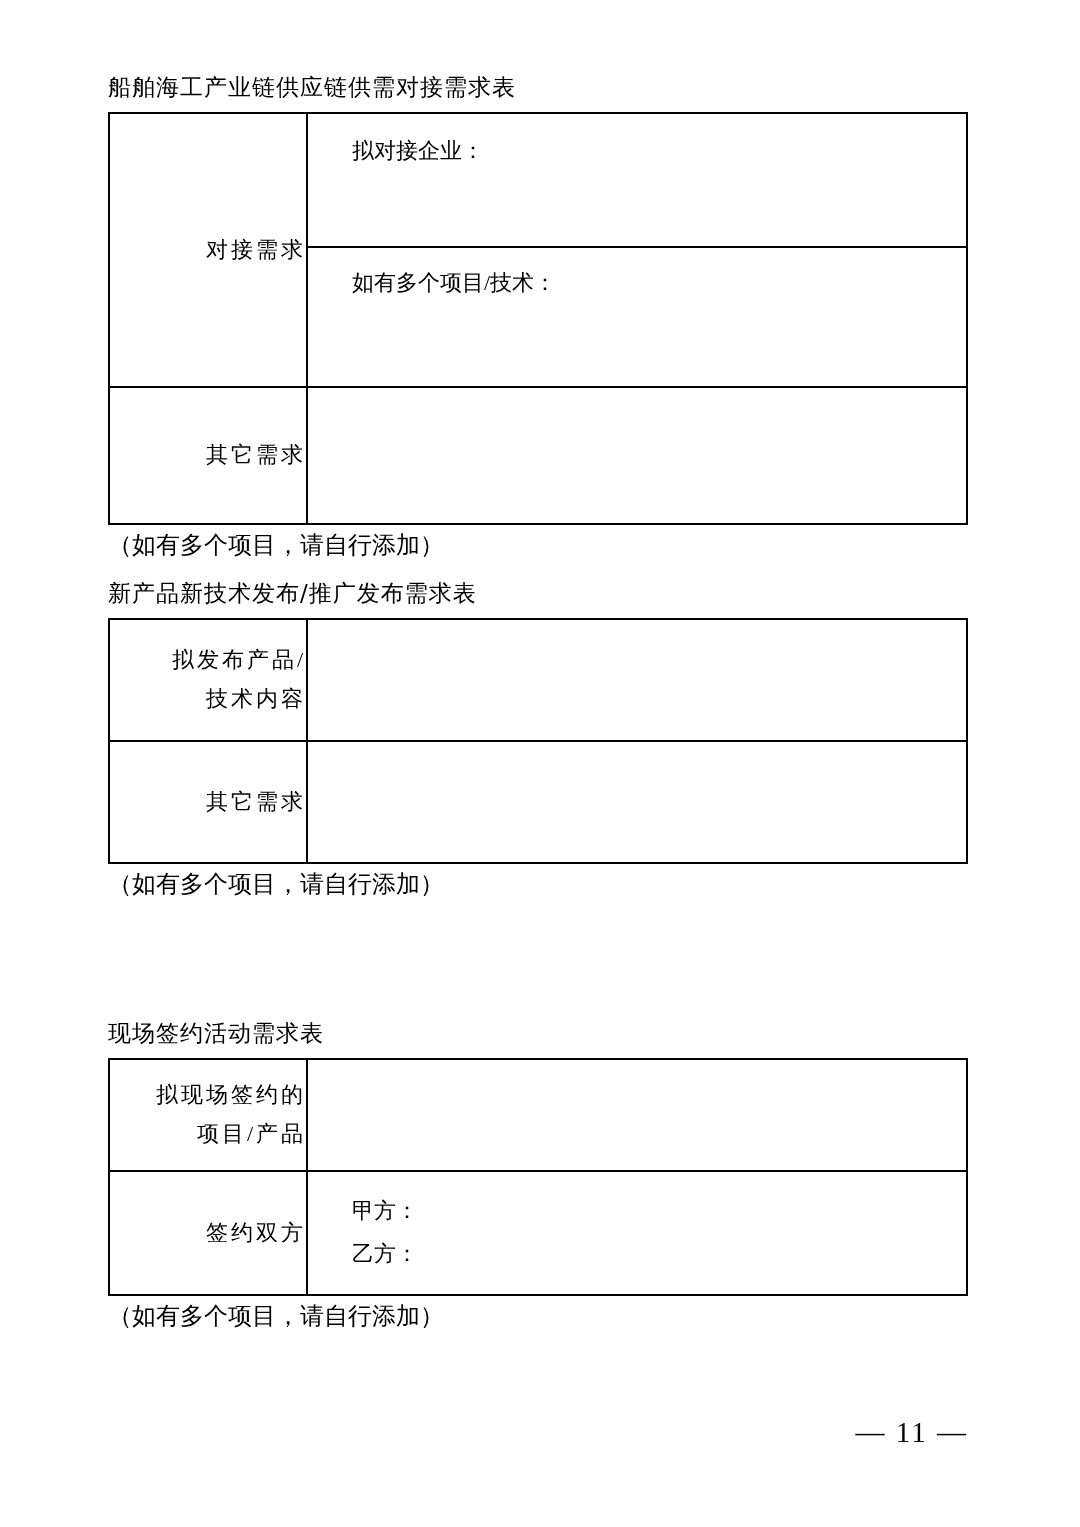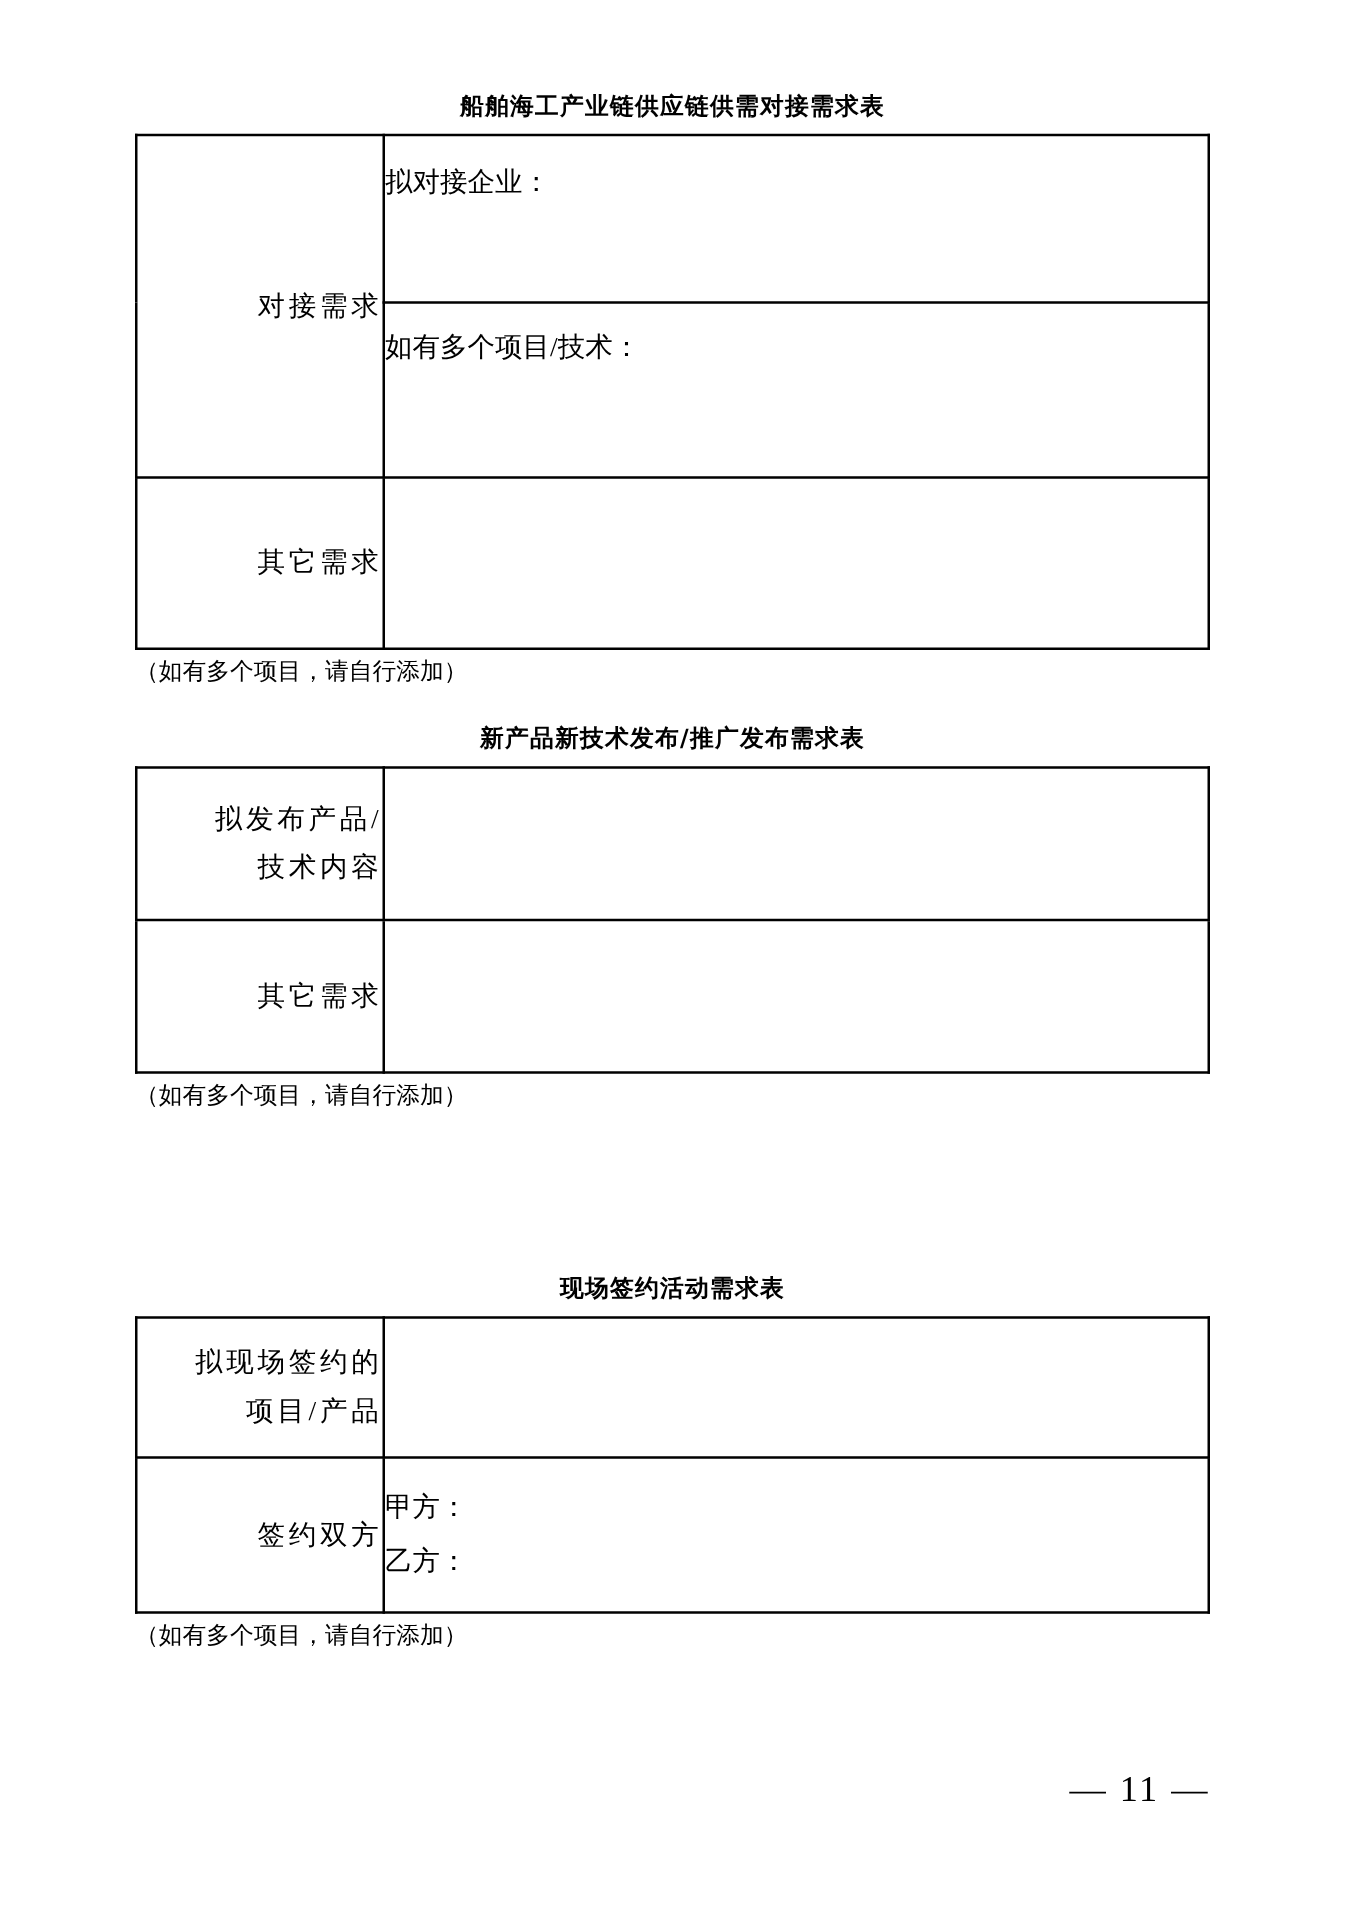--- a/index.html
+++ b/index.html
@@ -21,23 +21,23 @@
     height: 1527px;
     box-sizing: border-box;
     padding: 0;
   }
   .section {
     position: absolute;
     left: 108px;
     width: 860px;
   }
   .sec-title {
-    text-align: center;
-    font-weight: bold;
-    font-size: 19px;
+    text-align: left;
+    font-weight: normal;
+    font-size: 23px;
     letter-spacing: 1px;
     font-family: "DejaVu Sans", "Liberation Sans", sans-serif;
     margin: 0 0 10px 0;
     line-height: 1.2;
   }
   table.form {
     border-collapse: collapse;
     width: 860px;
     table-layout: fixed;
   }
@@ -58,23 +58,24 @@
     line-height: 1.75;
     margin-left: 20px;
   }
   td.field {
     text-align: left;
     padding-left: 16px;
   }
   td.field .ftext {
     display: block;
     line-height: 1.4;
+    padding-left: 44px;
   }
   .subnote {
-    font-size: 19px;
+    font-size: 24px;
     margin-top: 4px;
     letter-spacing: 0px;
     font-family: "Liberation Serif", "DejaVu Serif", serif;
   }
   .pagenum {
     position: absolute;
     right: 112px;
     bottom: 78px;
     font-size: 29px;
     letter-spacing: 2px;

